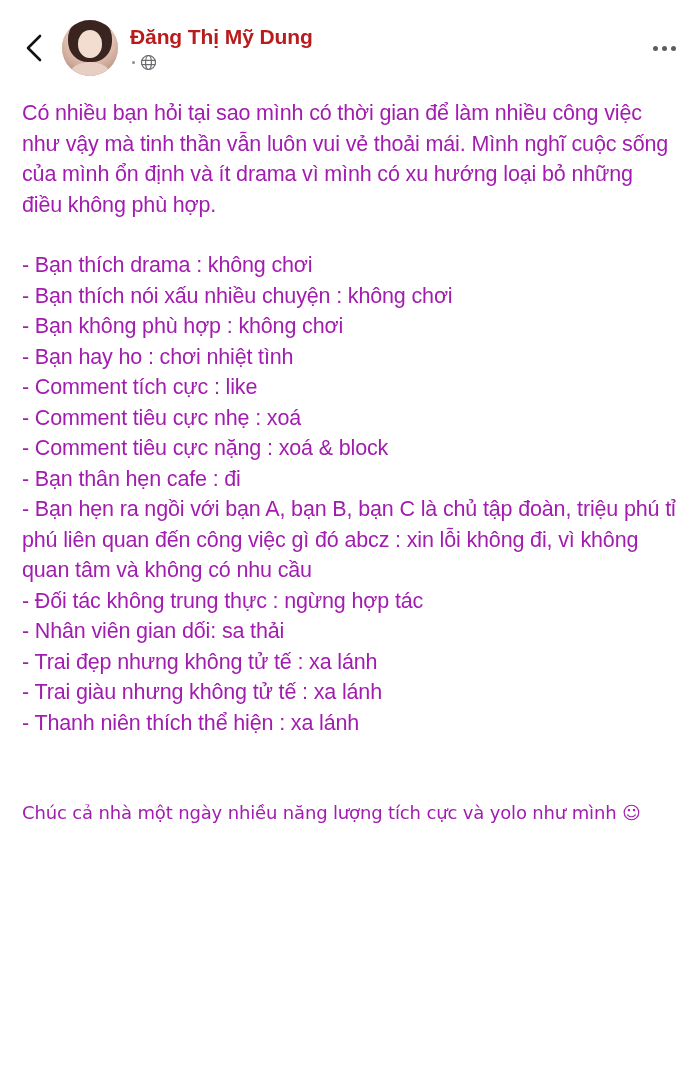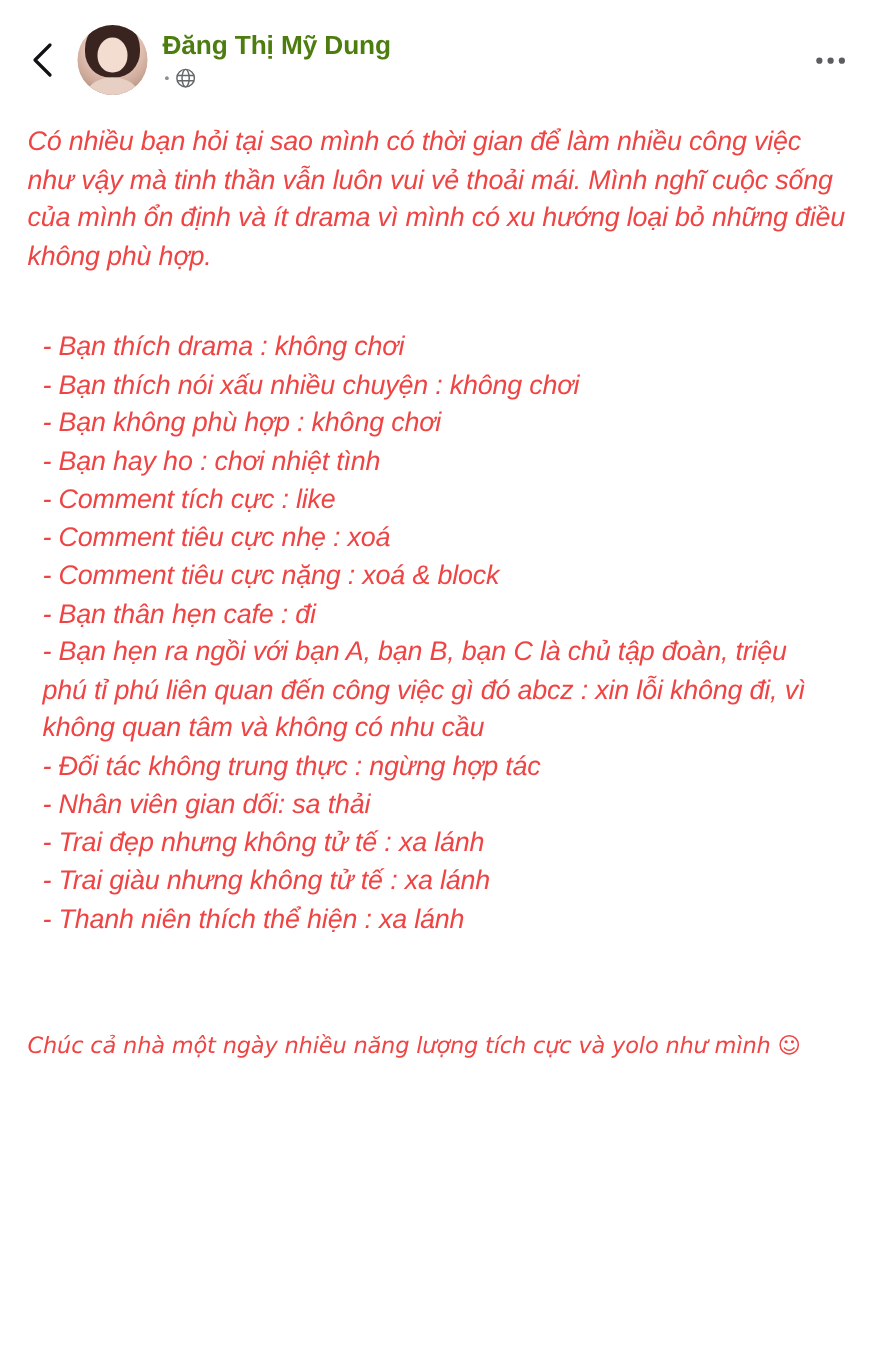--- a/index.html
+++ b/index.html
@@ -82,21 +82,21 @@
 
   .title-block {
     margin-left: 12px;
     flex: 1 1 auto;
     min-width: 0;
   }
   .profile-name {
     font-size: 21px;
     font-weight: bold;
     line-height: 24px;
-    color: #4d7c0f;
+    color: #b91c1c;
     letter-spacing: -0.1px;
   }
   .meta-row {
     display: flex;
     align-items: center;
     margin-top: 5px;
     margin-left: 2px;
     gap: 5px;
     height: 18px;
   }
@@ -125,33 +125,32 @@
     border-radius: 50%;
     background: #5b5d61;
     display: block;
   }
 
   
   .post {
     padding: 6px 22px 0 22px;
     font-size: 21.5px;
     line-height: 30.5px;
-    color: #ef4444;
+    color: #a21caf;
     letter-spacing: -0.15px;
-    font-style: italic;
   }
   .para {
     margin: 0;
     white-space: pre-wrap;
   }
   .blank {
     height: 30px;
   }
   .list {
-    margin: 12px;
+    margin: 0;
   }
   .list-line {
     margin: 0;
     white-space: pre-wrap;
   }
   .emoji {
     font-family: "DejaVu Sans", sans-serif;
     font-size: 18px;
   }
 </style>

